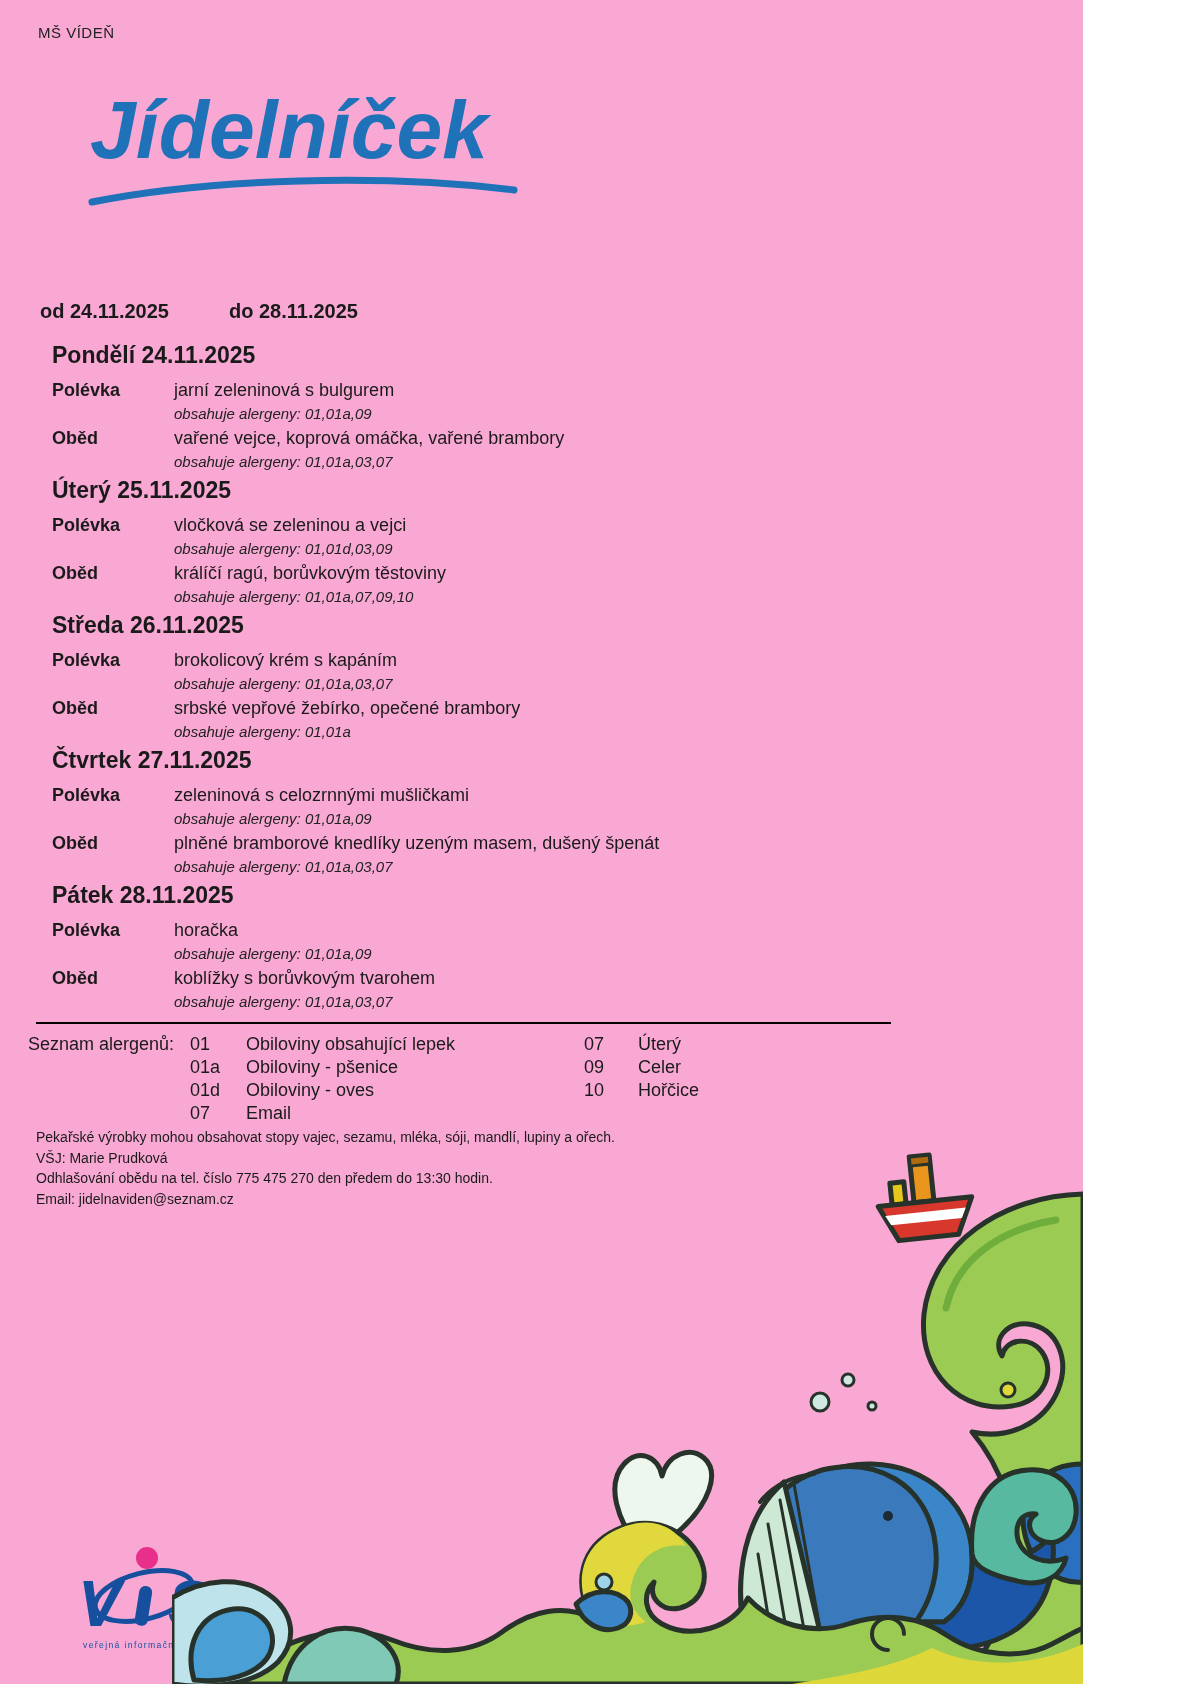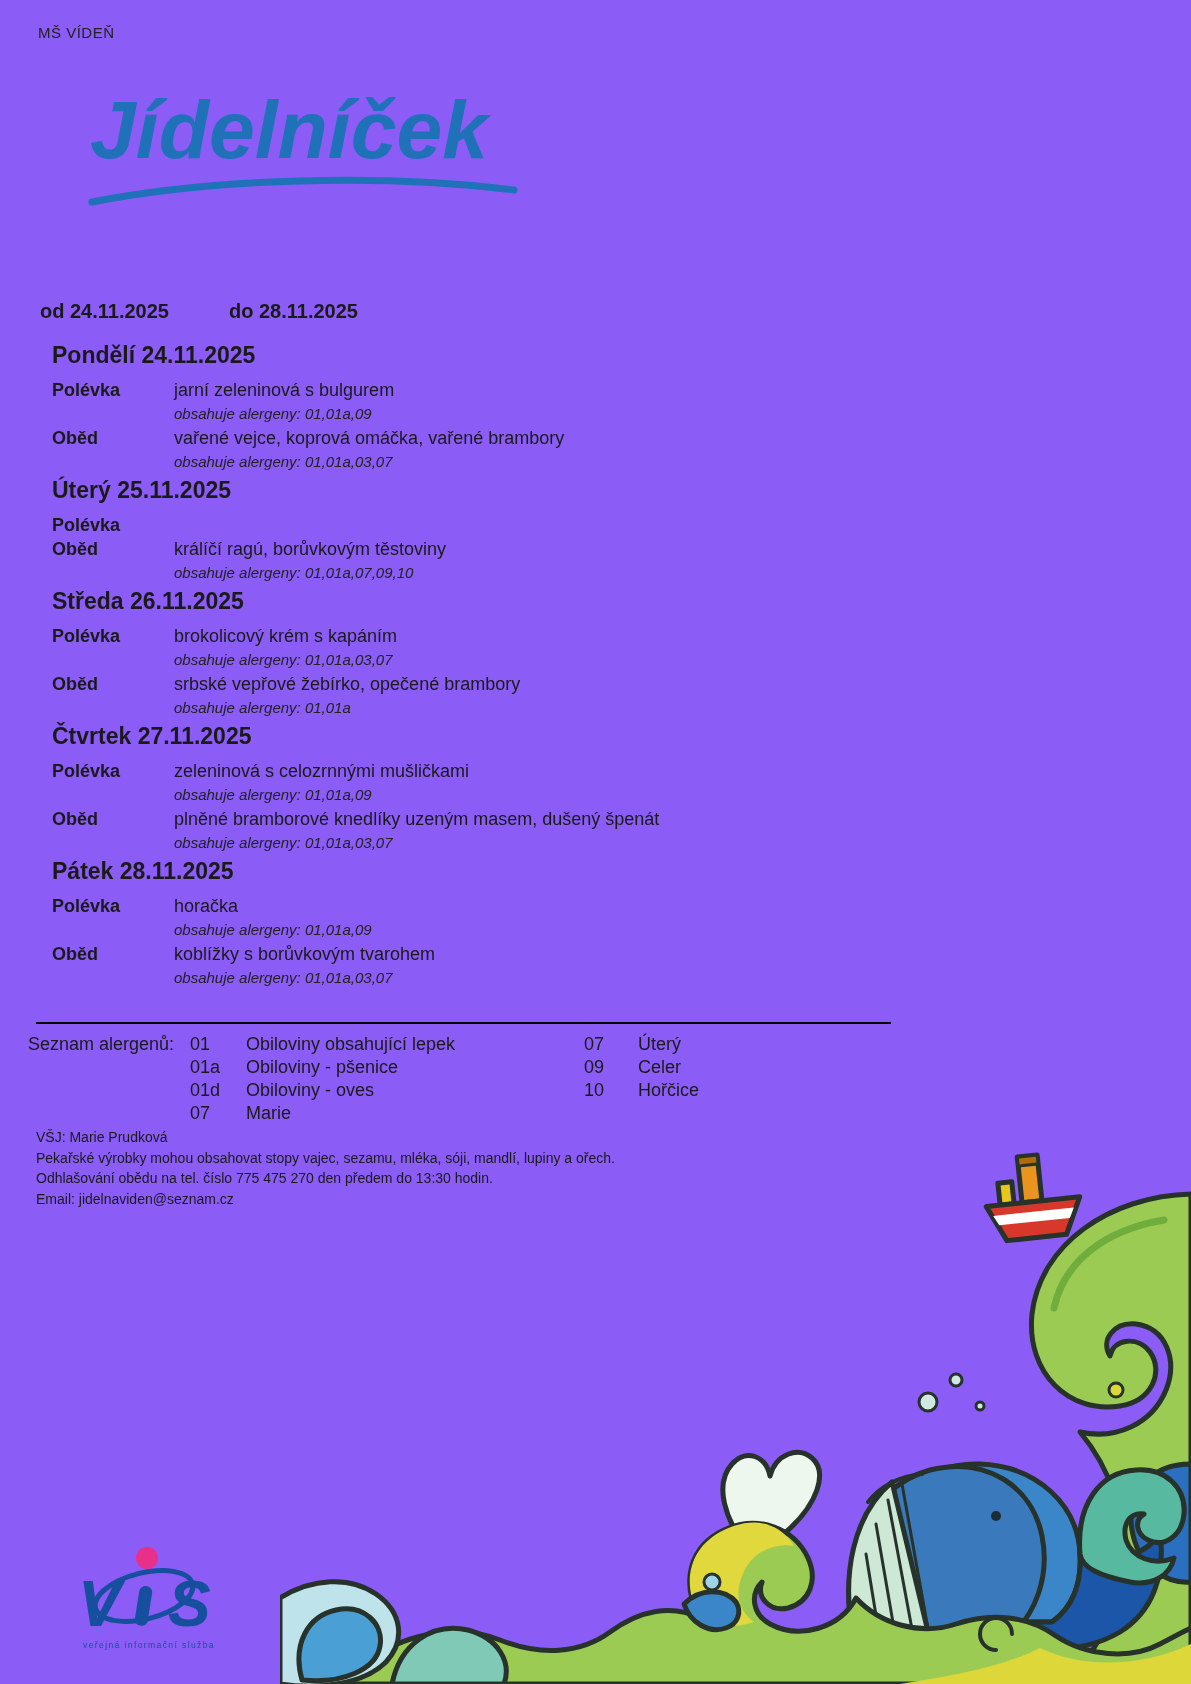--- a/index.html
+++ b/index.html
@@ -1,17 +1,17 @@
 <!DOCTYPE html>
 <html><head>
 <meta charset="utf-8">
 <style>
   html,body{margin:0;padding:0;background:#ffffff;}
   .page{
-    position:relative;width:1191px;height:1684px;background:#8b5cf6;
+    position:relative;width:1083px;height:1684px;background:#f9a8d4;
     font-family:"Liberation Sans",sans-serif;color:#111;overflow:hidden;text-decoration:underline;
   }
   .org{position:absolute;left:38px;top:24px;font-size:15px;letter-spacing:.5px;color:#222;}
   .logo-wrap{position:absolute;left:84px;top:60px;width:440px;height:165px;}
   .daterange{position:absolute;left:40px;top:300px;font-size:20px;font-weight:bold;color:#1a1a1a;}
   .daterange .from{margin-right:60px;}
   .menu{position:absolute;left:36px;top:342px;width:880px;}
   .day{margin:0 0 3px 16px;}
   .day h2{font-size:23px;line-height:26px;margin:0 0 10px 0;color:#1a1a1a;font-weight:bold;}
   .meal{display:grid;grid-template-columns:122px 1fr;}
@@ -64,20 +64,24 @@
             <div class="dish">vařené vejce, koprová omáčka, vařené brambory</div>
              <div class="alg">obsahuje alergeny: 01,01a,03,07</div>
           </div>
       </div>
     </section>
 
     <section class="day">
       <h2>Úterý 25.11.2025</h2>
       <div class="meal">
         <div class="meal-label">Polévka</div>
+        <div>
+            <div class="dish">vločková se zeleninou a vejci</div>
+             <div class="alg">obsahuje alergeny: 01,01d,03,09</div>
+          </div>
       </div>
       <div class="meal">
         <div class="meal-label">Oběd</div>
         <div>
             <div class="dish">králíčí ragú, borůvkovým těstoviny</div>
              <div class="alg">obsahuje alergeny: 01,01a,07,09,10</div>
           </div>
       </div>
     </section>
 
@@ -152,28 +156,28 @@
     <div>Celer</div>
 
     <div></div>
     <div>01d</div>
     <div>Obiloviny - oves</div>
     <div>10</div>
     <div>Hořčice</div>
 
     <div></div>
     <div>07</div>
-    <div>Marie</div>
+    <div>Email</div>
     <div></div>
     <div></div>
   </div>
 
   <div class="footer">
+    <div>Pekařské výrobky mohou obsahovat stopy vajec, sezamu, mléka, sóji, mandlí, lupiny a ořech.</div>
     <div>VŠJ: Marie Prudková</div>
-    <div>Pekařské výrobky mohou obsahovat stopy vajec, sezamu, mléka, sóji, mandlí, lupiny a ořech.</div>
     <div>Odhlašování obědu na tel. číslo 775 475 270 den předem do 13:30 hodin.</div>
     <div>Email: jidelnaviden@seznam.cz</div>
   </div>
 
   <div class="vis">
     <svg width="150" height="112" viewBox="0 0 150 112">
       <ellipse cx="70" cy="52" rx="50" ry="23" fill="none" stroke="#164f9e" stroke-width="5" transform="rotate(-14 70 52)"></ellipse>
       <text x="4" y="82" font-size="64" font-weight="bold" font-style="italic" fill="#164f9e">V</text>
       <rect x="63" y="42" width="13" height="40" rx="6" fill="#164f9e" transform="rotate(9 70 62)"></rect>
       <circle cx="73" cy="14" r="11" fill="#e8308a"></circle>

